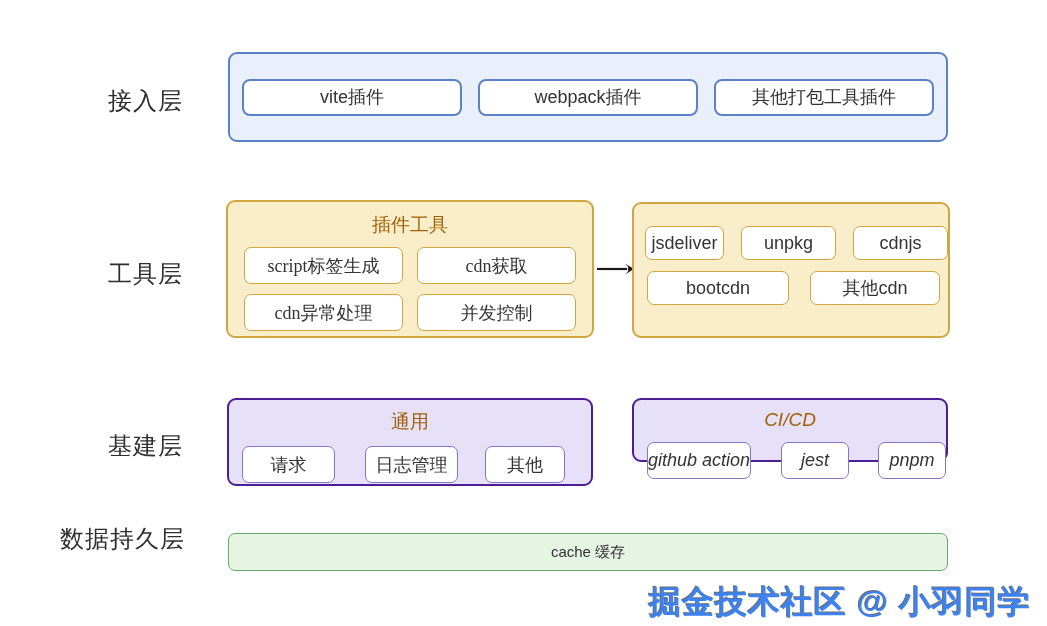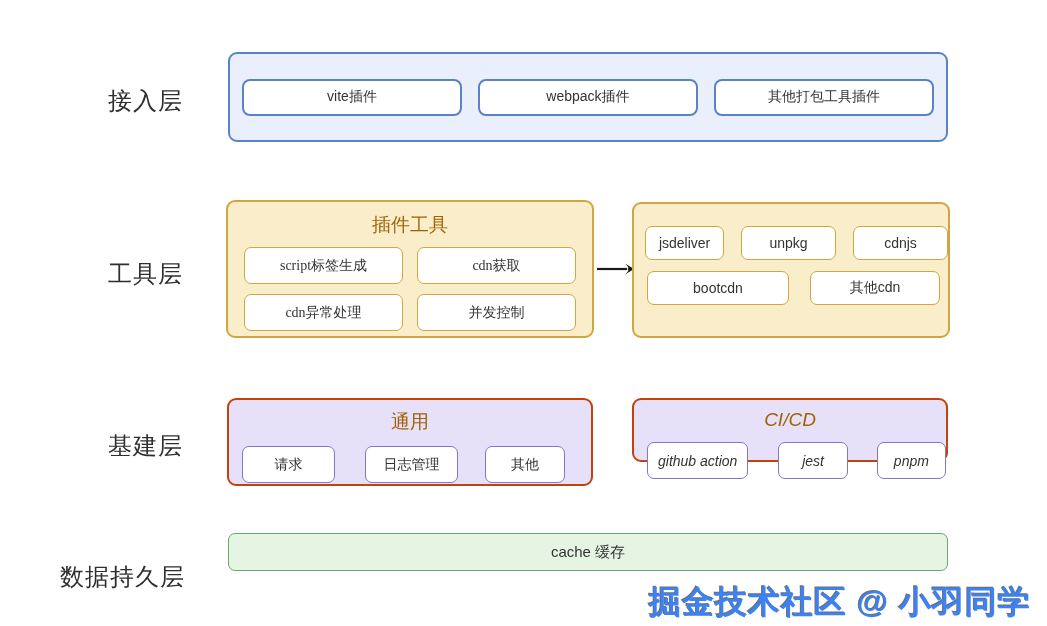--- a/index.html
+++ b/index.html
@@ -9,40 +9,40 @@
   }
   .layer-label{
     position:absolute;font-size:24px;color:#2e2e2e;letter-spacing:1px;white-space:nowrap;
   }
   
   .container{position:absolute;box-sizing:border-box;border-radius:9px;}
   .container .title{text-align:center;font-size:19px;color:#a16207;}
   .node{
     box-sizing:border-box;background:#ffffff;border-radius:7px;
     display:flex;align-items:center;justify-content:center;
-    font-size:14px;color:#333;white-space:nowrap;
+    font-size:18px;color:#333;white-space:nowrap;
   }
   
   .c-blue{background:#eaf0fb;border:2px solid #5b82c8;
     left:228px;top:52px;width:720px;height:90px;
     display:flex;align-items:center;gap:16px;padding:0 12px;}
   .c-blue .node{border:2px solid #5b82c8;flex:1;height:37px;border-radius:8px;}
   
   .c-yellow{background:#faeeca;border:2px solid #d0a63f;}
   .c-yellow .node{border:1.5px solid #d0a63f;}
   .c-plugin{left:226px;top:200px;width:368px;height:138px;padding-top:10px;}
   .c-plugin .grid{display:grid;grid-template-columns:1fr 1fr;gap:10px 14px;margin:9px 16px 0 16px;font-family:Liberation Serif, serif;}
   .c-plugin .node{height:37px;}
   .c-cdn{left:632px;top:202px;width:318px;height:136px;padding-top:10px;}
   .c-cdn .row{display:flex;margin-left:11px;margin-top:12px;gap:17px;}
   .c-cdn .row2{margin-top:11px;gap:21px;margin-left:13px;align-items:center;}
   .c-cdn .node{height:34px;}
   .w90{width:90px;}.w88{width:108px;}.w142{width:142px;}.w130{width:130px;}
   
-  .c-purple{background:#e7e0f9;border:2px solid #c2410c;padding-top:9px;}
+  .c-purple{background:#e7e0f9;border:2px solid #4c1d95;padding-top:9px;}
   .c-purple .node{border:1.5px solid #8574c7;height:37px;}
   .c-common{left:227px;top:398px;width:366px;height:88px;}
   .c-common .row{display:flex;margin-left:13px;margin-top:11px;}
   .c-common .n1{width:93px;}.c-common .n2{width:93px;margin-left:30px;}.c-common .n3{width:80px;margin-left:27px;}
   .c-cicd{left:632px;top:398px;width:316px;height:64px;font-style:italic;}
   .c-cicd .row{display:flex;margin-left:13px;margin-top:11px;}
   .c-cicd .n1{width:104px;}.c-cicd .n2{width:71px;margin-left:30px;}.c-cicd .n3{width:71px;margin-left:29px;}
   
   .c-green{background:#e6f4e4;border:1.5px solid #68a86c;border-radius:7px;
     left:228px;top:533px;width:720px;height:38px;
@@ -57,21 +57,21 @@
   }
 </style>
 </head>
 <body>
 
 <div class="canvas">
 
   <div class="layer-label" style="left:108px;top:85px;">接入层</div>
   <div class="layer-label" style="left:108px;top:258px;">工具层</div>
   <div class="layer-label" style="left:108px;top:430px;">基建层</div>
-  <div class="layer-label" style="left:60px;top:561px;">数据持久层</div>
+  <div class="layer-label" style="left:60px;top:523px;">数据持久层</div>
 
   <div class="container c-blue">
     <div class="node">vite插件</div>
     <div class="node">webpack插件</div>
     <div class="node">其他打包工具插件</div>
   </div>
 
   <div class="container c-yellow c-plugin">
     <div class="title">插件工具</div>
     <div class="grid">

